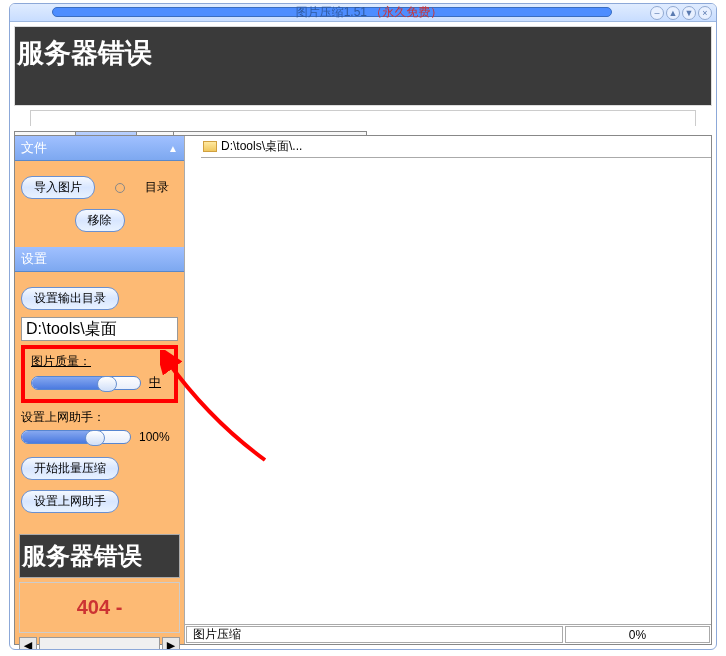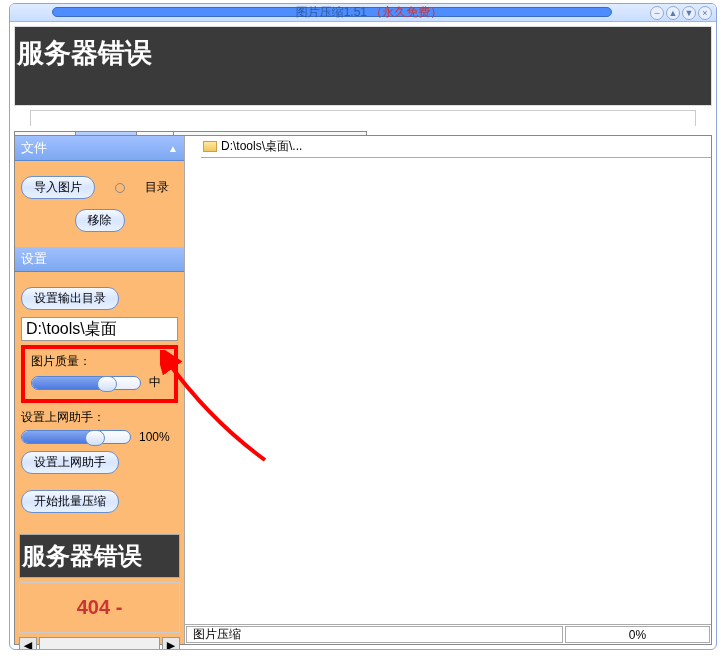--- a/index.html
+++ b/index.html
@@ -27,21 +27,21 @@
 .sidebar { width: 170px; border-right: 1px solid #aaa; display: flex; flex-direction: column; background: #fdba74; }
 .panel-hdr { background: linear-gradient(#a0c0ff,#7da8f0); color: #fff; padding: 3px 6px; font-size: 13px; border-bottom: 1px solid #5a88c8; display: flex; justify-content: space-between; align-items: center; }
 .collapse { font-size: 10px; }
 .panel-body { padding: 8px 6px; }
 
 .pill-btn { display: inline-block; border: 1px solid #6a90d0; border-radius: 11px; padding: 2px 12px; background: linear-gradient(#f5f9ff,#d8e6ff,#e8f2ff); font-size: 12px; cursor: pointer; margin: 3px 0; }
 .row { display: flex; align-items: center; gap: 20px; margin: 4px 0; }
 .radio { width: 10px; height: 10px; border: 1px solid #888; border-radius: 50%; display: inline-block; }
 .txt-field { width: 100%; border: 1px solid #999; padding: 2px 4px; font-size: 16px; }
 
-.quality-box { border: 4px solid red; padding: 4px 6px 8px 6px; margin: 4px 0 6px 0; }
+.quality-box { border: 4px solid red; padding: 4px 6px 8px 6px; margin: 4px 0 6px 0; text-decoration: underline; }
 .slider-bar { position: relative; width: 110px; height: 14px; border: 1px solid #5886d0; border-radius: 7px; background: linear-gradient(#fdfdff,#e8eefa); }
 .slider-fill { position: absolute; left: 0; top: 0; bottom: 0; border-radius: 7px 0 0 7px; background: linear-gradient(#86a8f0,#4b7ae0); }
 .slider-thumb { position: absolute; top: -1px; width: 20px; height: 16px; border: 1px solid #6890d0; border-radius: 8px; background: linear-gradient(#fff,#d0dff8); }
 .slider-row { display: flex; align-items: center; gap: 8px; margin-top: 4px; }
 
 .ad-block { margin: 6px 4px 2px 4px; border: 1px solid #aaa; height: 78px; background: #3a3a3a; color: #fff; font-size: 24px; font-weight: bold; padding: 4px 2px; line-height: 1.4; }
 .ad-404 { margin: 2px 4px; border: 1px solid #ccc; padding: 13px; text-align: center; font-size: 20px; font-weight: bold; color: #c33; }
 .hscroll { display: flex; margin: 2px 4px; gap: 2px; }
 .scroll-btn { width: 18px; height: 18px; border: 1px solid #999; background: #e8e8e8; display: flex; align-items: center; justify-content: center; font-size: 11px; }
 .scroll-track { flex: 1; height: 18px; border: 1px solid #999; background: #f0f0f0; }
@@ -131,25 +131,25 @@
 
         <div>设置上网助手：</div>
         <div class="slider-row">
           <div class="slider-bar">
             <div class="slider-fill" style="width:65%"></div>
             <div class="slider-thumb" style="left:58%"></div>
           </div>
           <span>100%</span>
         </div>
 
+        <div class="row" style="margin-top:10px">
+            <span class="pill-btn">开始批量压缩</span>
+          </div>
         <div class="row">
             <span class="pill-btn">设置上网助手</span>
-          </div>
-        <div class="row" style="margin-top:10px">
-            <span class="pill-btn">开始批量压缩</span>
           </div>
       </div>
 
       <div class="ad-block">
         <span>服务器错误</span>
       </div>
       <div class="ad-404">404 -</div>
       <div class="hscroll">
         <div class="scroll-btn">◀</div>
         <div class="scroll-track"></div>

